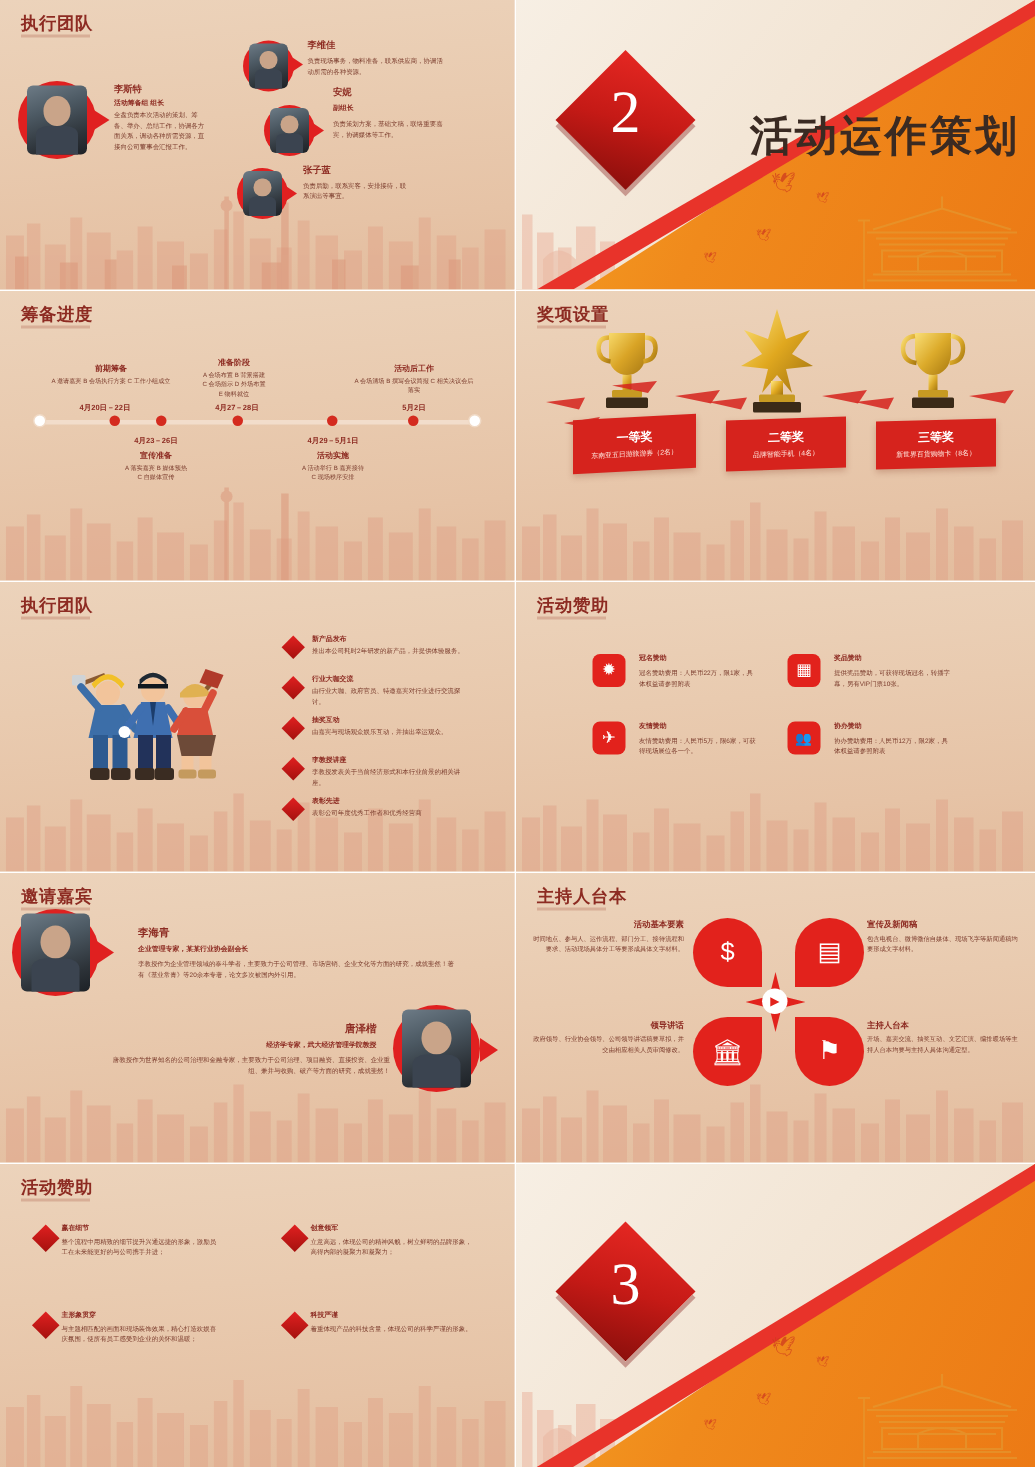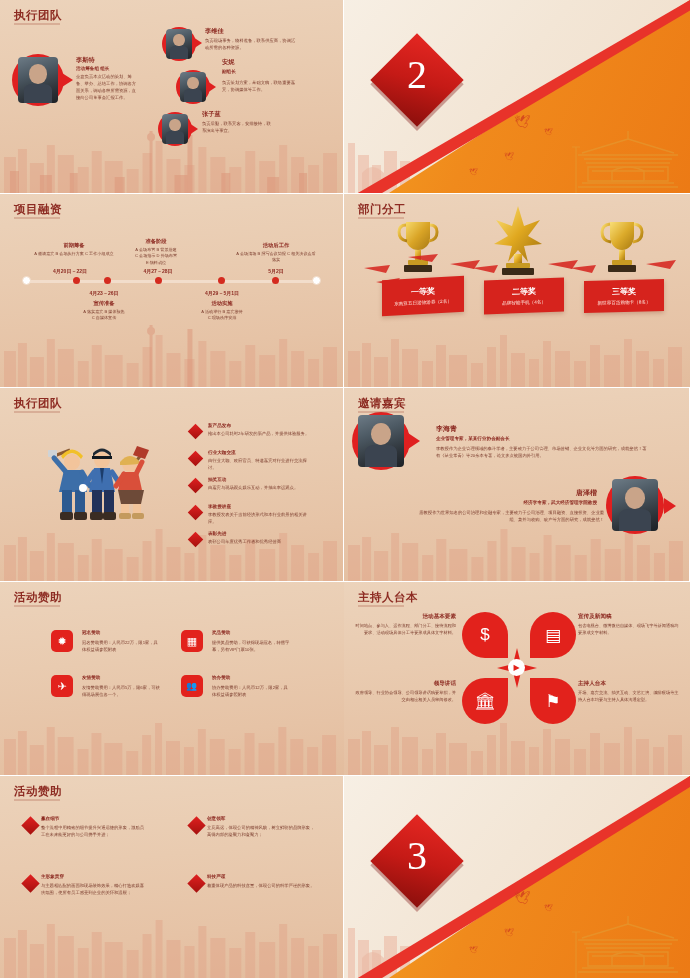--- a/index.html
+++ b/index.html
@@ -299,20 +299,21 @@
           </g>
         </svg>
       </div>
       <div class="sec-bird" style="left:170px;top:114px;font-size:13px;">🕊</div>
       <div class="sec-bird" style="left:200px;top:128px;font-size:7px;">🕊</div>
       <div class="sec-bird" style="left:160px;top:152px;font-size:8px;">🕊</div>
       <div class="sec-bird" style="left:125px;top:168px;font-size:7px;">🕊</div>
 
       <div class="sec-diamond" style="left:40px;top:47px;"></div>
       <div class="sec-num" style="left:63px;top:51px;">2</div>
+      <div class="sec-title" style="left:156px;top:72px;">活动运作策划</div>
     </div>
   </div>
 
   <div class="slide">
     <div class="bg-tan"></div>
     <div class="skyline">
       <svg viewBox="0 0 344 76" preserveAspectRatio="none">
         <g fill="#e0a288" opacity=".55">
           <rect x="4" y="40" width="12" height="36"></rect>
             <rect x="18" y="32" width="9" height="44"></rect>
@@ -337,21 +338,21 @@
           <rect x="309" y="48" width="11" height="28"></rect>
             <rect x="324" y="36" width="14" height="40"></rect>
         </g>
         <g fill="#d98b70" opacity=".5">
           <rect x="150" y="14" width="3" height="62"></rect>
             <circle cx="151.5" cy="20" r="4"></circle>
           <rect x="188" y="18" width="5" height="58"></rect>
         </g>
       </svg>
     </div>
-    <div class="ptitle">项目融资</div>
+    <div class="ptitle">筹备进度</div>
     <div class="ptitle-under"></div>
 
     <div class="tl-line"></div>
     <div class="tl-cap" style="left:22px;"></div>
     <div class="tl-cap" style="right:22px;"></div>
 
     <div class="tl-dot" style="left:73px;"></div>
     <div class="tl-head" style="left:36px;top:48px;width:76px;">前期筹备</div>
     <div class="tl-body" style="left:34px;top:57px;width:80px;white-space:pre-line;">A 邀请嘉宾  B 会场执行方案   C 工作小组成立</div>
     <div class="tl-date" style="left:70px;top:74px;transform:translateX(-50%);">4月20日－22日</div>
@@ -404,21 +405,21 @@
             <rect x="230" y="50" width="12" height="26"></rect>
           <rect x="246" y="34" width="10" height="42"></rect>
             <rect x="260" y="44" width="16" height="32"></rect>
           <rect x="280" y="28" width="8" height="48"></rect>
             <rect x="292" y="40" width="13" height="36"></rect>
           <rect x="309" y="48" width="11" height="28"></rect>
             <rect x="324" y="36" width="14" height="40"></rect>
         </g>
       </svg>
     </div>
-    <div class="ptitle">部门分工</div>
+    <div class="ptitle">奖项设置</div>
     <div class="ptitle-under"></div>
 
     <div class="trophy" style="left:52px;top:22px;width:44px;height:64px;">
       <svg viewBox="0 0 44 64">
         <defs>
             <linearGradient id="g1" x1="0" y1="0" x2="1" y2="1">
           <stop offset="0" stop-color="#f7d96a"></stop>
               <stop offset=".5" stop-color="#d9a426"></stop>
               <stop offset="1" stop-color="#a97a14"></stop>
         </linearGradient>
@@ -605,20 +606,78 @@
 
     <div class="dia sm" style="left:190px;top:119px;"></div>
     <div class="sub" style="position:absolute;left:208px;top:116px;">李教授讲座</div>
     <div class="bd" style="position:absolute;left:208px;top:124px;width:104px;">李教授发表关于当前经济形式和本行业前景的相关讲座。</div>
 
     <div class="dia sm" style="left:190px;top:146px;"></div>
     <div class="sub" style="position:absolute;left:208px;top:143px;">表彰先进</div>
     <div class="bd" style="position:absolute;left:208px;top:151px;width:110px;">表彰公司年度优秀工作者和优秀经营商</div>
   </div>
 
+  <div class="slide col2">
+    <div class="bg-tan"></div>
+    <div class="skyline">
+      <svg viewBox="0 0 346 76" preserveAspectRatio="none">
+        <g fill="#e0a288" opacity=".55">
+          <rect x="4" y="40" width="12" height="36"></rect>
+            <rect x="18" y="32" width="9" height="44"></rect>
+          <rect x="30" y="46" width="14" height="30"></rect>
+            <rect x="47" y="28" width="8" height="48"></rect>
+          <rect x="58" y="38" width="16" height="38"></rect>
+            <rect x="78" y="50" width="11" height="26"></rect>
+          <rect x="92" y="34" width="10" height="42"></rect>
+            <rect x="105" y="44" width="18" height="32"></rect>
+          <rect x="127" y="52" width="12" height="24"></rect>
+            <rect x="143" y="36" width="9" height="40"></rect>
+          <rect x="156" y="24" width="7" height="52"></rect>
+            <rect x="167" y="42" width="14" height="34"></rect>
+          <rect x="185" y="48" width="10" height="28"></rect>
+            <rect x="199" y="30" width="8" height="46"></rect>
+          <rect x="211" y="40" width="15" height="36"></rect>
+            <rect x="230" y="50" width="12" height="26"></rect>
+          <rect x="246" y="34" width="10" height="42"></rect>
+            <rect x="260" y="44" width="16" height="32"></rect>
+          <rect x="280" y="28" width="8" height="48"></rect>
+            <rect x="292" y="40" width="13" height="36"></rect>
+          <rect x="309" y="48" width="11" height="28"></rect>
+            <rect x="324" y="36" width="14" height="40"></rect>
+        </g>
+      </svg>
+    </div>
+    <div class="ptitle">活动赞助</div>
+    <div class="ptitle-under"></div>
+
+    <div class="sq-ic" style="left:51px;top:48px;">
+      <span>✹</span>
+    </div>
+    <div class="sub" style="position:absolute;left:82px;top:48px;">冠名赞助</div>
+    <div class="bd" style="position:absolute;left:82px;top:58px;width:78px;">冠名赞助费用：人民币22万，限1家，具体权益请参照附表</div>
+
+    <div class="sq-ic" style="left:181px;top:48px;">
+      <span>▦</span>
+    </div>
+    <div class="sub" style="position:absolute;left:212px;top:48px;">奖品赞助</div>
+    <div class="bd" style="position:absolute;left:212px;top:58px;width:80px;">提供奖品赞助，可获得现场冠名，转播字幕，另有VIP门票10张。</div>
+
+    <div class="sq-ic" style="left:51px;top:93px;">
+      <span>✈</span>
+    </div>
+    <div class="sub" style="position:absolute;left:82px;top:93px;">友情赞助</div>
+    <div class="bd" style="position:absolute;left:82px;top:103px;width:78px;">友情赞助费用：人民币5万，限6家，可获得现场展位各一个。</div>
+
+    <div class="sq-ic" style="left:181px;top:93px;font-size:9px;">
+      <span>👥</span>
+    </div>
+    <div class="sub" style="position:absolute;left:212px;top:93px;">协办赞助</div>
+    <div class="bd" style="position:absolute;left:212px;top:103px;width:80px;">协办赞助费用：人民币12万，限2家，具体权益请参照附表</div>
+  </div>
+
   <div class="slide s1">
     <div class="bg-tan"></div>
     <div class="skyline">
       <svg viewBox="0 0 344 76" preserveAspectRatio="none">
         <g fill="#e0a288" opacity=".55">
           <rect x="4" y="40" width="12" height="36"></rect>
             <rect x="18" y="32" width="9" height="44"></rect>
           <rect x="30" y="46" width="14" height="30"></rect>
             <rect x="47" y="28" width="8" height="48"></rect>
           <rect x="58" y="38" width="16" height="38"></rect>
@@ -685,78 +744,20 @@
             <rect x="230" y="50" width="12" height="26"></rect>
           <rect x="246" y="34" width="10" height="42"></rect>
             <rect x="260" y="44" width="16" height="32"></rect>
           <rect x="280" y="28" width="8" height="48"></rect>
             <rect x="292" y="40" width="13" height="36"></rect>
           <rect x="309" y="48" width="11" height="28"></rect>
             <rect x="324" y="36" width="14" height="40"></rect>
         </g>
       </svg>
     </div>
-    <div class="ptitle">活动赞助</div>
-    <div class="ptitle-under"></div>
-
-    <div class="sq-ic" style="left:51px;top:48px;">
-      <span>✹</span>
-    </div>
-    <div class="sub" style="position:absolute;left:82px;top:48px;">冠名赞助</div>
-    <div class="bd" style="position:absolute;left:82px;top:58px;width:78px;">冠名赞助费用：人民币22万，限1家，具体权益请参照附表</div>
-
-    <div class="sq-ic" style="left:181px;top:48px;">
-      <span>▦</span>
-    </div>
-    <div class="sub" style="position:absolute;left:212px;top:48px;">奖品赞助</div>
-    <div class="bd" style="position:absolute;left:212px;top:58px;width:80px;">提供奖品赞助，可获得现场冠名，转播字幕，另有VIP门票10张。</div>
-
-    <div class="sq-ic" style="left:51px;top:93px;">
-      <span>✈</span>
-    </div>
-    <div class="sub" style="position:absolute;left:82px;top:93px;">友情赞助</div>
-    <div class="bd" style="position:absolute;left:82px;top:103px;width:78px;">友情赞助费用：人民币5万，限6家，可获得现场展位各一个。</div>
-
-    <div class="sq-ic" style="left:181px;top:93px;font-size:9px;">
-      <span>👥</span>
-    </div>
-    <div class="sub" style="position:absolute;left:212px;top:93px;">协办赞助</div>
-    <div class="bd" style="position:absolute;left:212px;top:103px;width:80px;">协办赞助费用：人民币12万，限2家，具体权益请参照附表</div>
-  </div>
-
-  <div class="slide col2">
-    <div class="bg-tan"></div>
-    <div class="skyline">
-      <svg viewBox="0 0 346 76" preserveAspectRatio="none">
-        <g fill="#e0a288" opacity=".55">
-          <rect x="4" y="40" width="12" height="36"></rect>
-            <rect x="18" y="32" width="9" height="44"></rect>
-          <rect x="30" y="46" width="14" height="30"></rect>
-            <rect x="47" y="28" width="8" height="48"></rect>
-          <rect x="58" y="38" width="16" height="38"></rect>
-            <rect x="78" y="50" width="11" height="26"></rect>
-          <rect x="92" y="34" width="10" height="42"></rect>
-            <rect x="105" y="44" width="18" height="32"></rect>
-          <rect x="127" y="52" width="12" height="24"></rect>
-            <rect x="143" y="36" width="9" height="40"></rect>
-          <rect x="156" y="24" width="7" height="52"></rect>
-            <rect x="167" y="42" width="14" height="34"></rect>
-          <rect x="185" y="48" width="10" height="28"></rect>
-            <rect x="199" y="30" width="8" height="46"></rect>
-          <rect x="211" y="40" width="15" height="36"></rect>
-            <rect x="230" y="50" width="12" height="26"></rect>
-          <rect x="246" y="34" width="10" height="42"></rect>
-            <rect x="260" y="44" width="16" height="32"></rect>
-          <rect x="280" y="28" width="8" height="48"></rect>
-            <rect x="292" y="40" width="13" height="36"></rect>
-          <rect x="309" y="48" width="11" height="28"></rect>
-            <rect x="324" y="36" width="14" height="40"></rect>
-        </g>
-      </svg>
-    </div>
     <div class="ptitle">主持人台本</div>
     <div class="ptitle-under"></div>
 
     <div class="petal tl" style="left:118px;top:30px;">
       <div class="g">$</div>
     </div>
     <div class="petal tr" style="left:186px;top:30px;">
       <div class="g">▤</div>
     </div>
     <div class="petal bl" style="left:118px;top:96px;">

